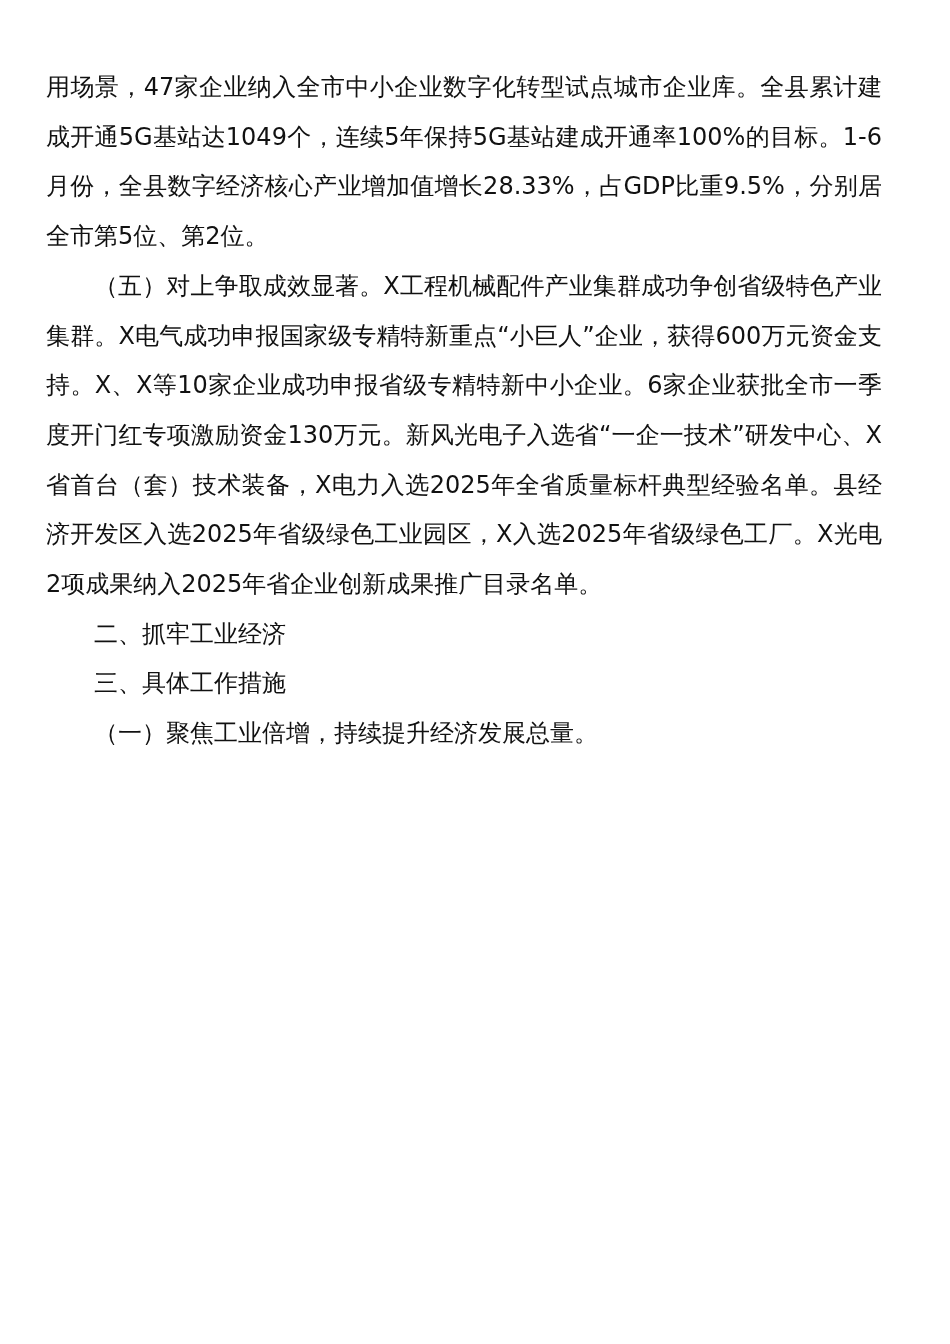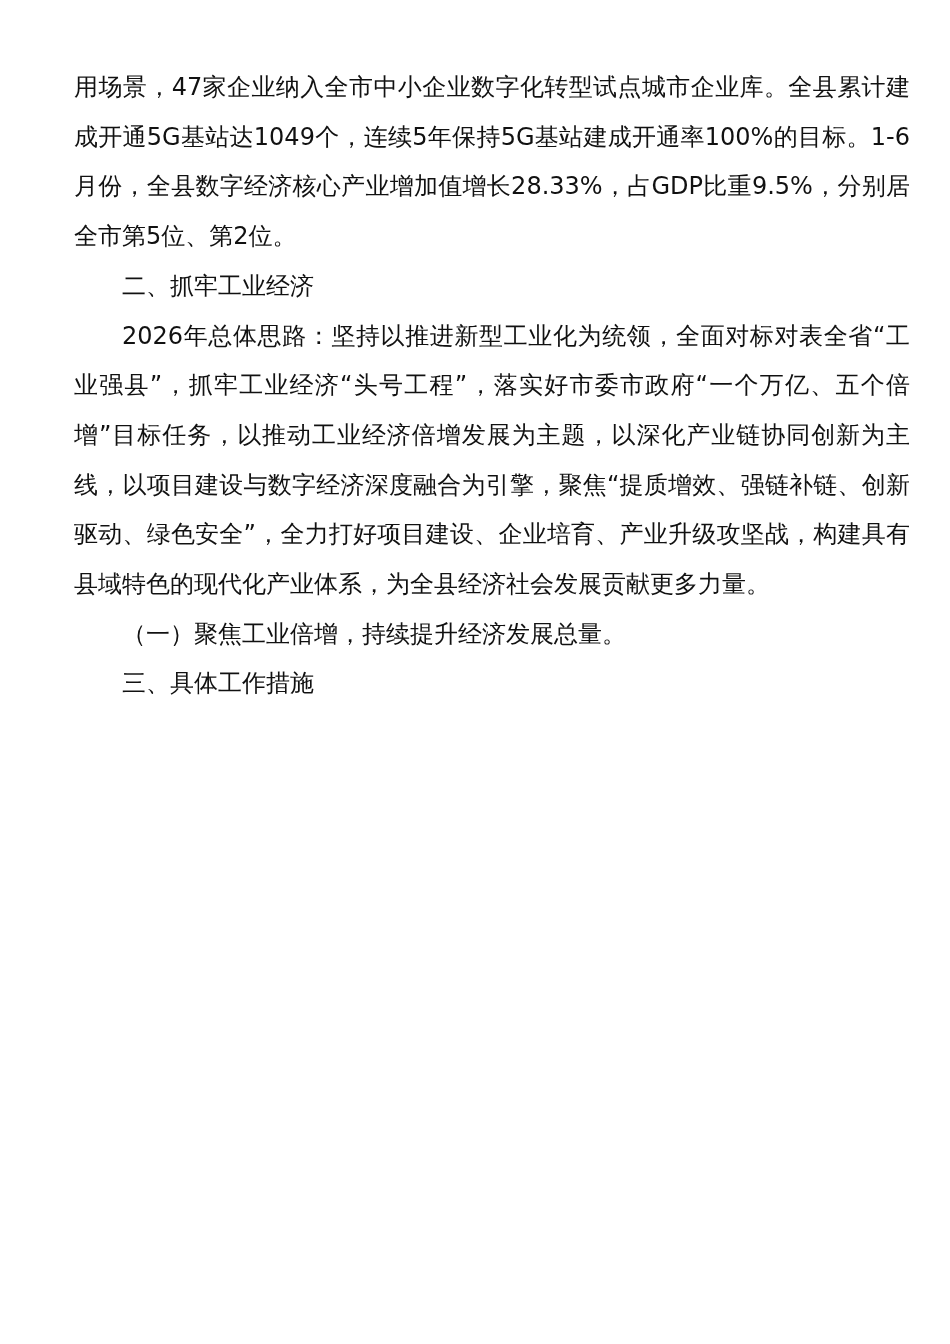--- a/index.html
+++ b/index.html
@@ -1,27 +1,27 @@
 <!DOCTYPE html>
 <html><head>
   <meta charset="utf-8">
   <style>
     html, body { margin: 0; padding: 0; background: #ffffff; }
     body { width: 950px; height: 1344px; position: relative; overflow: hidden; }
     .page {
-      position: absolute; left: 74px; top: 63px; width: 836px;
+      position: absolute; left: 46px; top: 63px; width: 836px;
       font-family: "DejaVu Sans", "Liberation Sans", sans-serif;
       font-size: 24px; line-height: 49.7px; color: #111111;
       text-align: justify; text-justify: inter-character;
     }
     .page p { margin: 0; }
     .indent { text-indent: 48px; }
   </style>
 </head>
 <body>
 
 <div class="page">
   <p>用场景，47家企业纳入全市中小企业数字化转型试点城市企业库。全县累计建成开通5G基站达1049个，连续5年保持5G基站建成开通率100%的目标。1-6月份，全县数字经济核心产业增加值增长28.33%，占GDP比重9.5%，分别居全市第5位、第2位。</p>
+  <p class="indent">（五）对上争取成效显著。X工程机械配件产业集群成功争创省级特色产业集群。X电气成功申报国家级专精特新重点“小巨人”企业，获得600万元资金支持。X、X等10家企业成功申报省级专精特新中小企业。6家企业获批全市一季度开门红专项激励资金130万元。新风光电子入选省“一企一技术”研发中心、X省首台（套）技术装备，X电力入选2025年全省质量标杆典型经验名单。县经济开发区入选2025年省级绿色工业园区，X入选2025年省级绿色工厂。X光电2项成果纳入2025年省企业创新成果推广目录名单。</p>
   <p class="indent">二、抓牢工业经济</p>
-  <p class="indent">2026年总体思路：坚持以推进新型工业化为统领，全面对标对表全省“工业强县”，抓牢工业经济“头号工程”，落实好市委市政府“一个万亿、五个倍增”目标任务，以推动工业经济倍增发展为主题，以深化产业链协同创新为主线，以项目建设与数字经济深度融合为引擎，聚焦“提质增效、强链补链、创新驱动、绿色安全”，全力打好项目建设、企业培育、产业升级攻坚战，构建具有县域特色的现代化产业体系，为全县经济社会发展贡献更多力量。</p>
+  <p class="indent">三、具体工作措施</p>
   <p class="indent">（一）聚焦工业倍增，持续提升经济发展总量。</p>
-  <p class="indent">三、具体工作措施</p>
 </div>
 
 </body></html>

